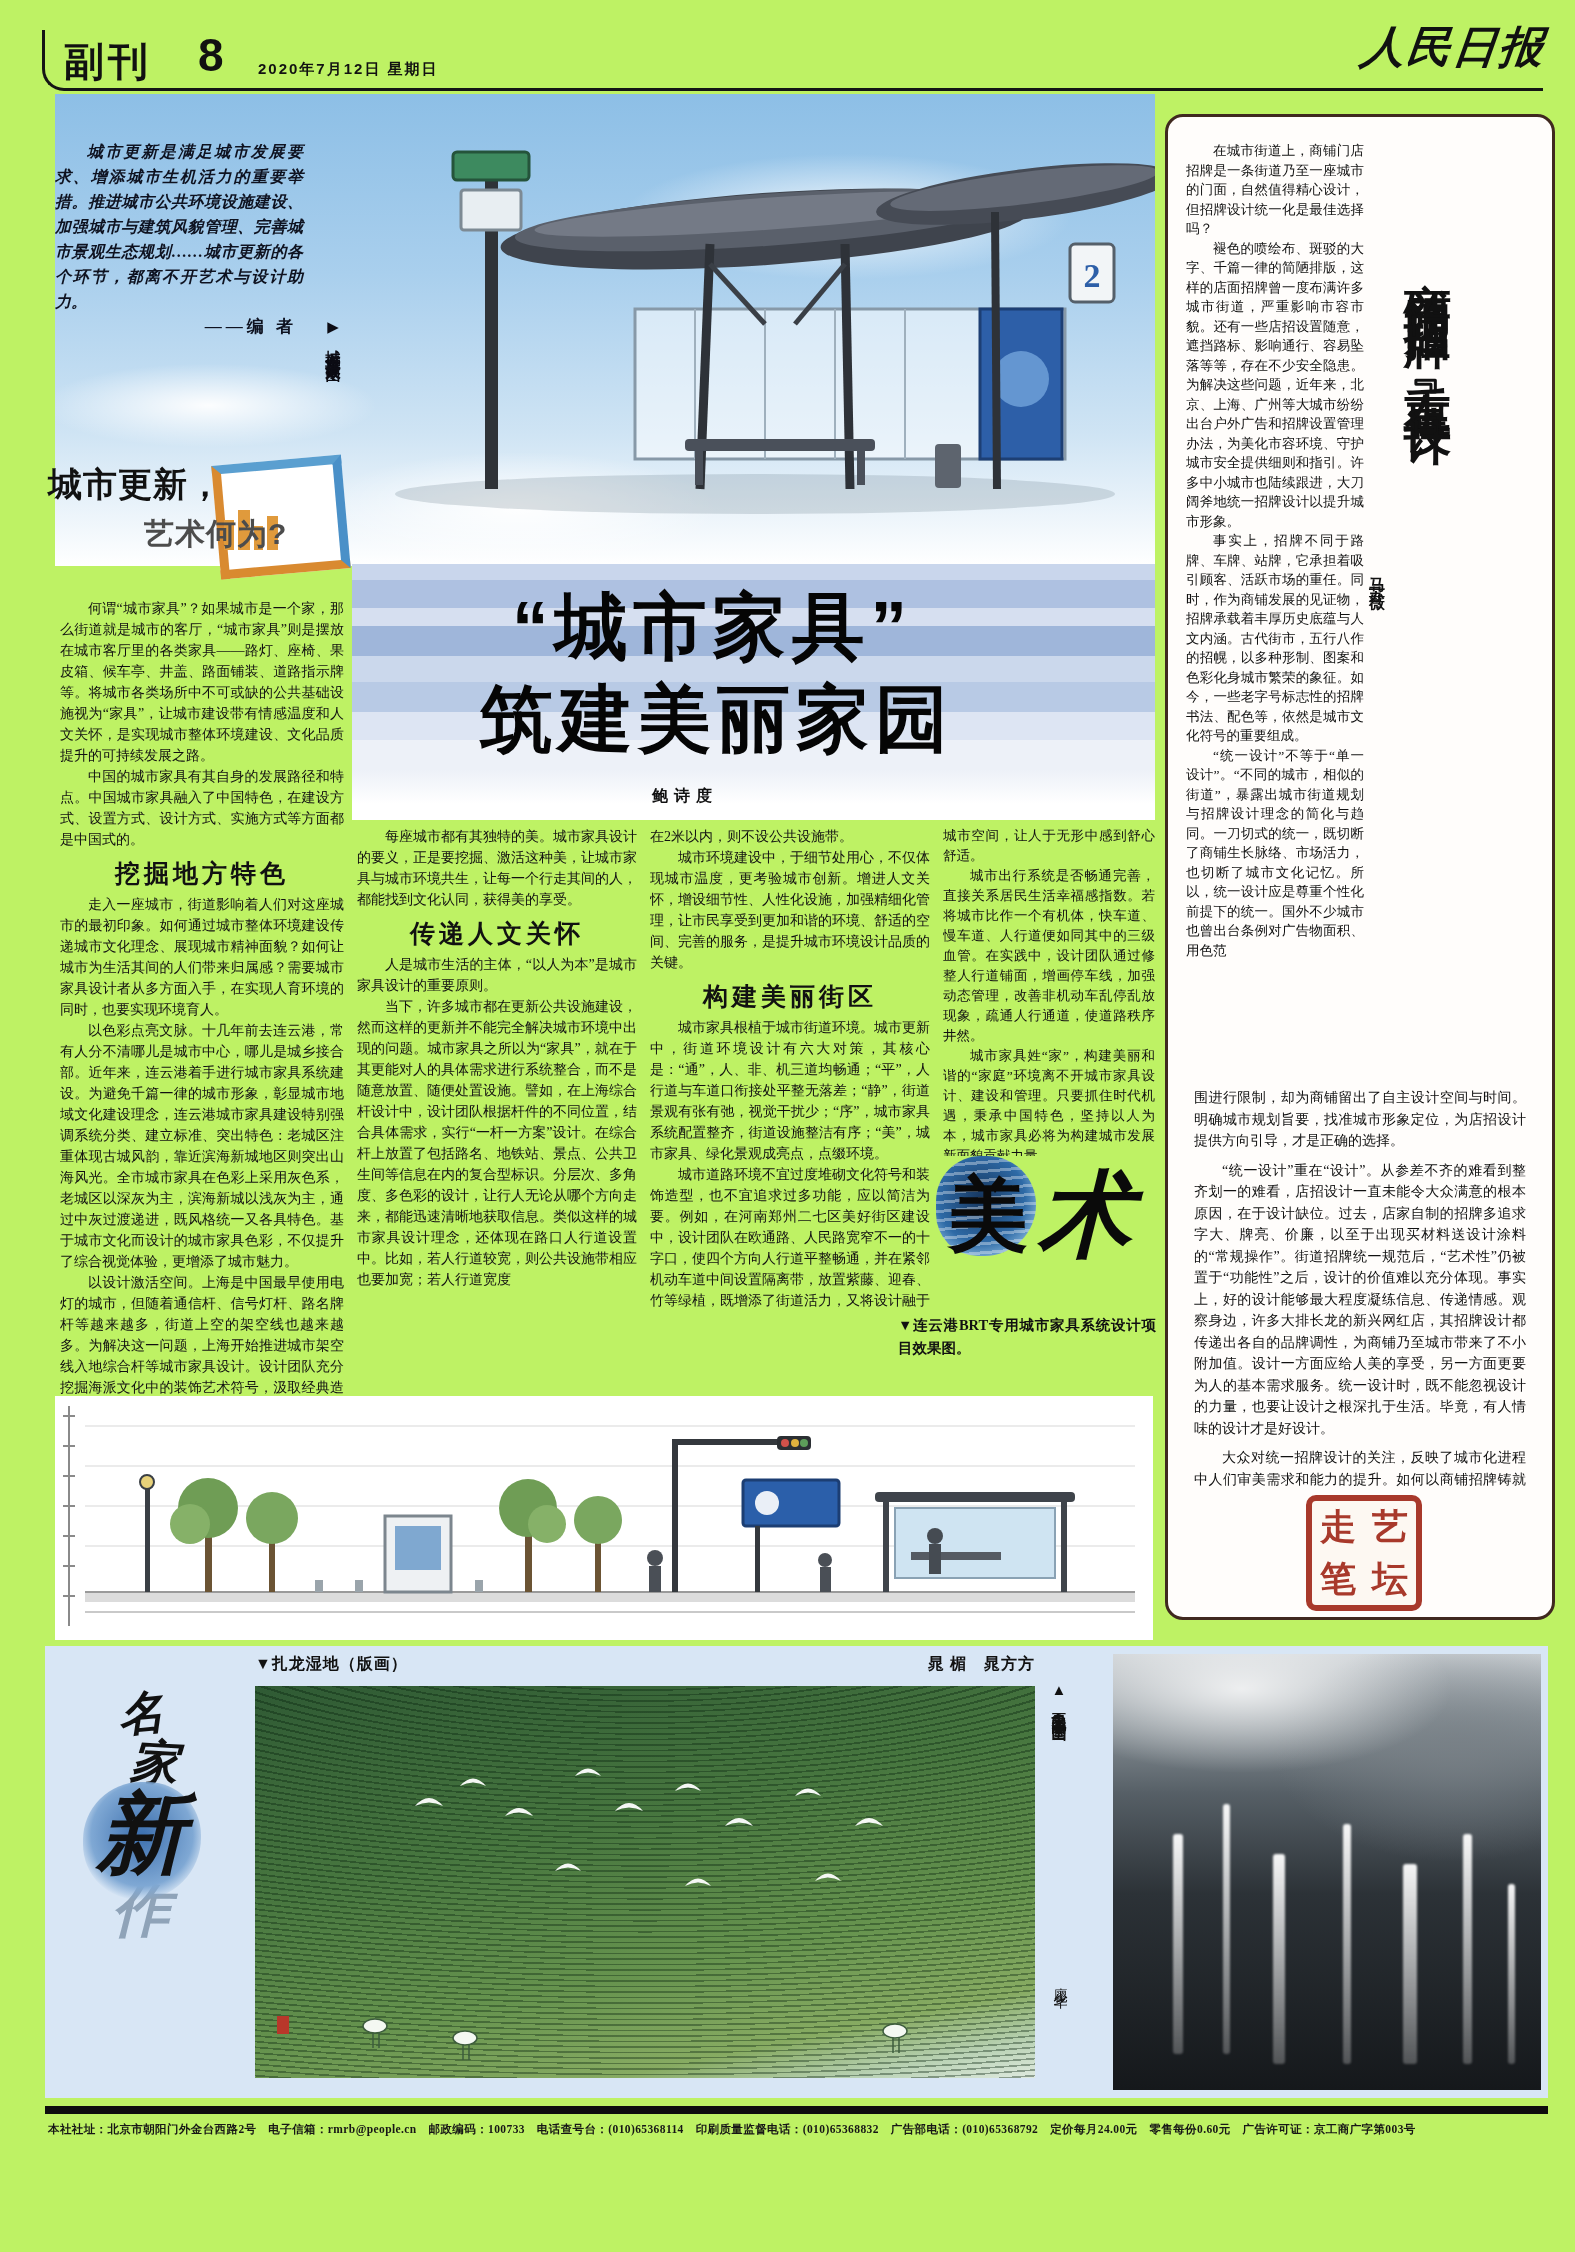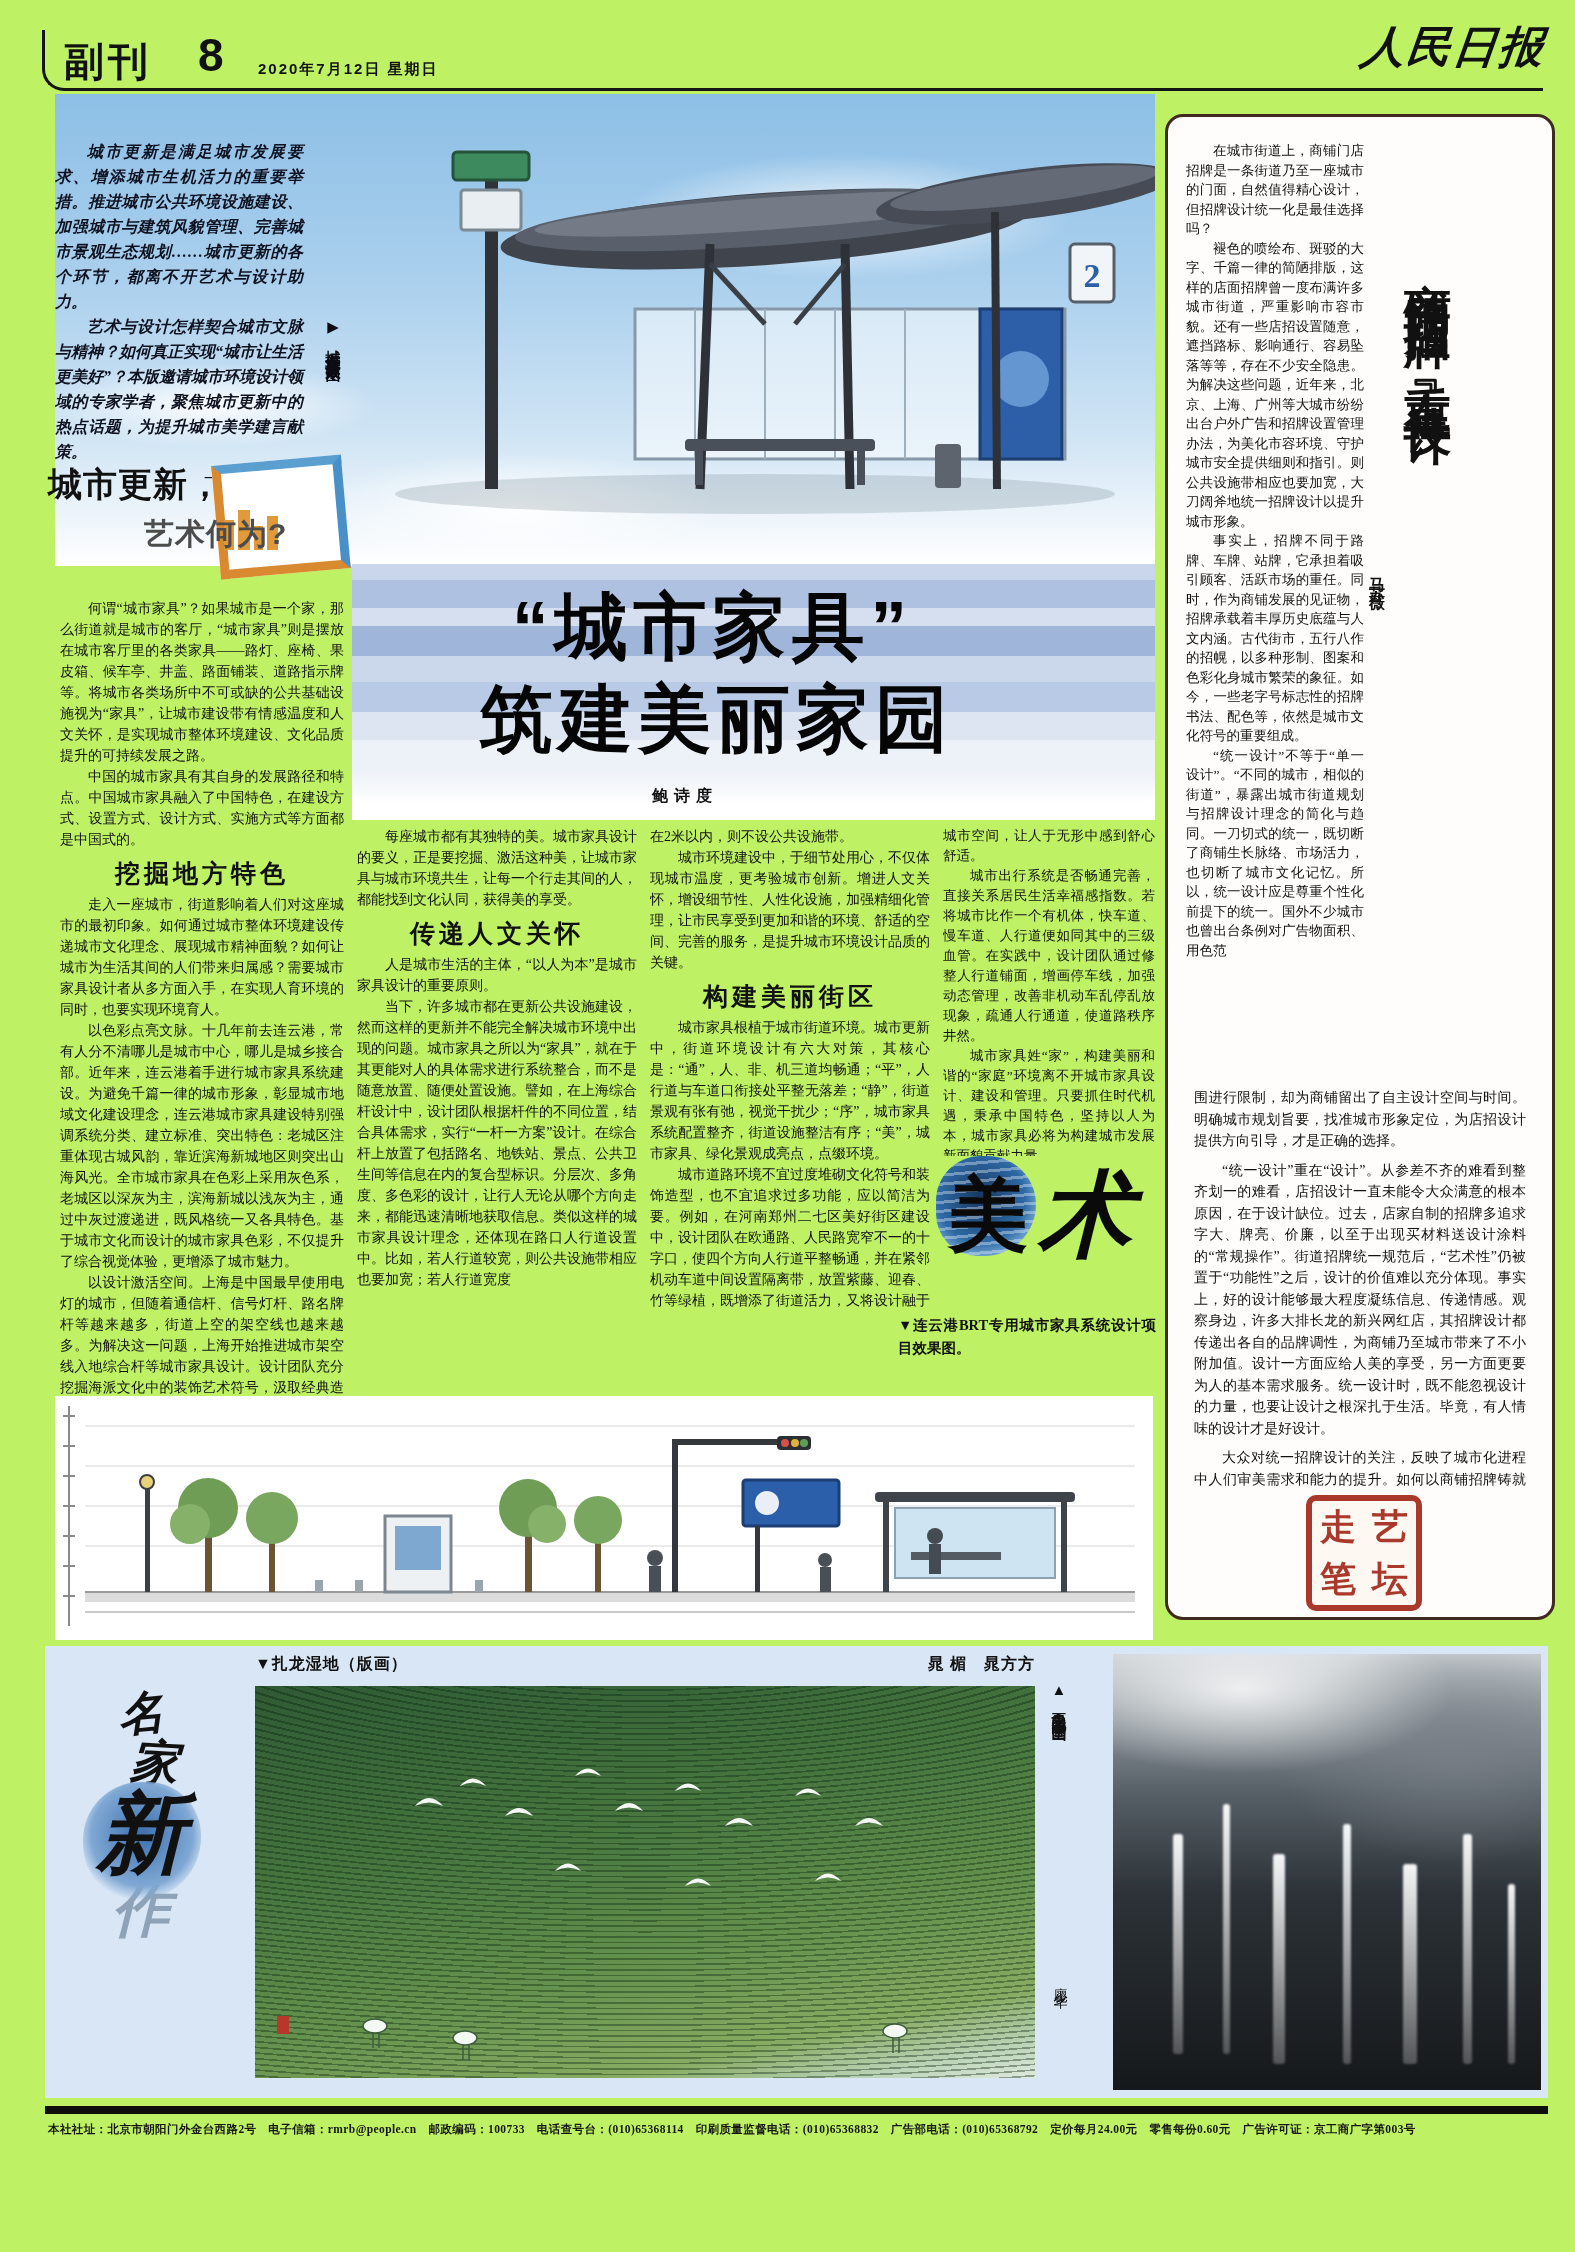--- a/index.html
+++ b/index.html
@@ -151,21 +151,20 @@
       <rect x="126" y="96" width="60" height="40" rx="3" fill="#e8eef2" stroke="#7d8a94" stroke-width="3"></rect>
       <rect x="735" y="150" width="44" height="58" rx="5" fill="#f2f5f7" stroke="#55606a" stroke-width="3"></rect>
       <text x="757" y="193" font-size="34" font-weight="bold" fill="#2d5fa8" text-anchor="middle">2</text>
       <rect x="350" y="345" width="190" height="12" rx="4" fill="#4a505a"></rect>
       <rect x="360" y="357" width="8" height="34" fill="#4a505a"></rect>
       <rect x="522" y="357" width="8" height="34" fill="#4a505a"></rect>
       <rect x="600" y="350" width="26" height="44" rx="4" fill="#5d646e"></rect>
     </svg>
     <div class="note">
       <p>城市更新是满足城市发展要求、增添城市生机活力的重要举措。推进城市公共环境设施建设、加强城市与建筑风貌管理、完善城市景观生态规划……城市更新的各个环节，都离不开艺术与设计助力。</p>
-      <p>艺术与设计怎样契合城市文脉与精神？如何真正实现“城市让生活更美好”？本版邀请城市环境设计领域的专家学者，聚焦城市更新中的热点话题，为提升城市美学建言献策。</p>
       <p class="sign">——编  者</p>
     </div>
     <div class="abs vtext cap-bus">▶城市候车亭设计效果图。</div>
   </div>
 
   <div class="abs topic">
     <div class="tframe"></div>
     <div class="tbar" style="left:176px;top:62px;width:10px;height:30px;"></div>
     <div class="tbar" style="left:190px;top:52px;width:12px;height:40px;"></div>
     <div class="tbar" style="left:206px;top:68px;width:9px;height:24px;"></div>
@@ -277,21 +276,21 @@
           <rect x="260" y="184" width="8" height="12"></rect>
           <rect x="300" y="184" width="8" height="12"></rect>
           <rect x="420" y="184" width="8" height="12"></rect>
         </g>
     </svg>
   </div>
 
   <div class="abs rbox">
     <div class="rnarrow">
       <p>在城市街道上，商铺门店招牌是一条街道乃至一座城市的门面，自然值得精心设计，但招牌设计统一化是最佳选择吗？</p>
-      <p>褪色的喷绘布、斑驳的大字、千篇一律的简陋排版，这样的店面招牌曾一度布满许多城市街道，严重影响市容市貌。还有一些店招设置随意，遮挡路标、影响通行、容易坠落等等，存在不少安全隐患。为解决这些问题，近年来，北京、上海、广州等大城市纷纷出台户外广告和招牌设置管理办法，为美化市容环境、守护城市安全提供细则和指引。则公共设施带相应也要加宽，大刀阔斧地统一招牌设计以提升城市形象。</p>
+      <p>褪色的喷绘布、斑驳的大字、千篇一律的简陋排版，这样的店面招牌曾一度布满许多城市街道，严重影响市容市貌。还有一些店招设置随意，遮挡路标、影响通行、容易坠落等等，存在不少安全隐患。为解决这些问题，近年来，北京、上海、广州等大城市纷纷出台户外广告和招牌设置管理办法，为美化市容环境、守护城市安全提供细则和指引。许多中小城市也陆续跟进，大刀阔斧地统一招牌设计以提升城市形象。</p>
       <p>事实上，招牌不同于路牌、车牌、站牌，它承担着吸引顾客、活跃市场的重任。同时，作为商铺发展的见证物，招牌承载着丰厚历史底蕴与人文内涵。古代街市，五行八作的招幌，以多种形制、图案和色彩化身城市繁荣的象征。如今，一些老字号标志性的招牌书法、配色等，依然是城市文化符号的重要组成。</p>
       <p>“统一设计”不等于“单一设计”。“不同的城市，相似的街道”，暴露出城市街道规划与招牌设计理念的简化与趋同。一刀切式的统一，既切断了商铺生长脉络、市场活力，也切断了城市文化记忆。所以，统一设计应是尊重个性化前提下的统一。国外不少城市也曾出台条例对广告物面积、用色范</p>
     </div>
     <div class="vtext rbyline">马苏薇</div>
     <div class="vtext rhead">商铺门店招牌，重在『设计』</div>
     <div class="rwide">
       <p class="cont">围进行限制，却为商铺留出了自主设计空间与时间。明确城市规划旨要，找准城市形象定位，为店招设计提供方向引导，才是正确的选择。</p>
       <p>“统一设计”重在“设计”。从参差不齐的难看到整齐划一的难看，店招设计一直未能令大众满意的根本原因，在于设计缺位。过去，店家自制的招牌多追求字大、牌亮、价廉，以至于出现买材料送设计涂料的“常规操作”。街道招牌统一规范后，“艺术性”仍被置于“功能性”之后，设计的价值难以充分体现。事实上，好的设计能够最大程度凝练信息、传递情感。观察身边，许多大排长龙的新兴网红店，其招牌设计都传递出各自的品牌调性，为商铺乃至城市带来了不小附加值。设计一方面应给人美的享受，另一方面更要为人的基本需求服务。统一设计时，既不能忽视设计的力量，也要让设计之根深扎于生活。毕竟，有人情味的设计才是好设计。</p>
       <p>大众对统一招牌设计的关注，反映了城市化进程中人们审美需求和能力的提升。如何以商铺招牌铸就城市品牌？城市治理者应与店主、专业人士、居民等多方协商意见，根据具体需求进行个性化设计，使招牌设计与城市气质、地域特色相协调。当下，许多城市高度重视保护老字号、老建筑，其实，引导现有商铺做好招牌设计工作同样重要。下一个百年老店和市场新机遇，或许就孕育其中。</p>
     </div>

